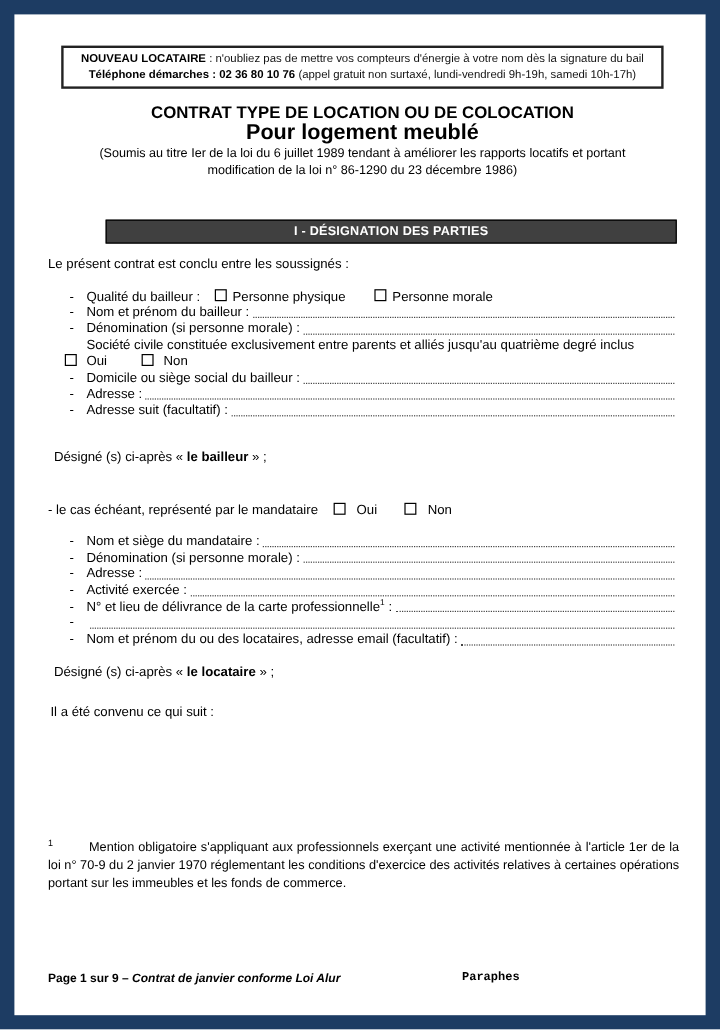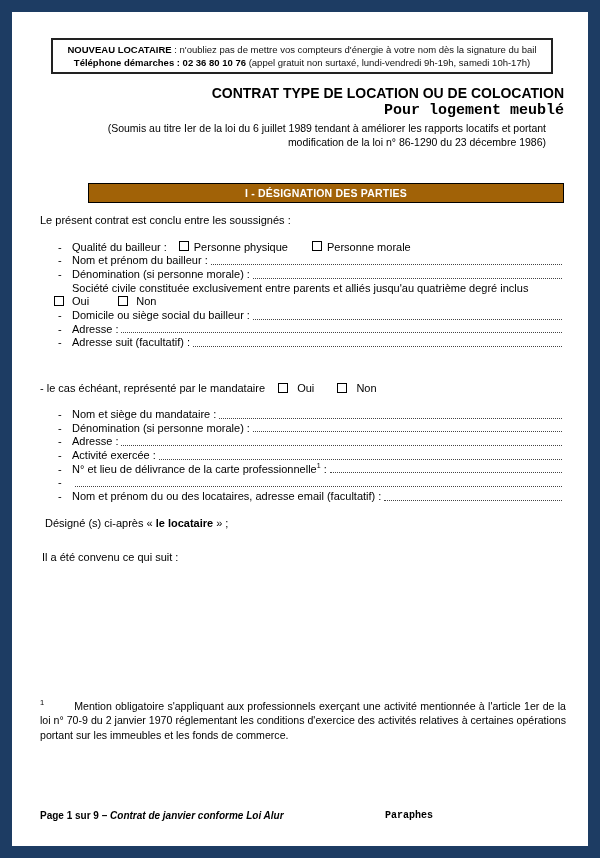--- a/index.html
+++ b/index.html
@@ -20,29 +20,29 @@
     width:502px; margin:0 auto;
     border:2px solid #222;
     text-align:center;
     font-size:9.5px; line-height:12.5px;
     padding:4px 6px 3px 6px;
     color:#111;
   }
   .banner b { color:#000; }
 
   
-  .title-block { text-align:right; margin-top:11px; }
+  .title-block { text-align:center; margin-top:11px; }
   .title-main { font-size:14px; font-weight:bold; line-height:17px; }
-  .title-sub  { font-size:15px; font-weight:bold; line-height:17px;font-family:Liberation Mono, monospace; }
+  .title-sub  { font-size:18px; font-weight:bold; line-height:17px; }
   .title-note { font-size:10.5px; line-height:14px; margin:2px auto 0 auto; width:488px; }
 
   
   .section-bar {
     margin-top:34px;
-    background:#a16207;
+    background:#404040;
     border:1px solid #000;
     color:#fff;
     font-weight:bold;
     font-size:10.5px;
     text-align:center;
     padding:2.5px 0 3px 0;
     letter-spacing:.2px;
     margin-left:48px;
   }
 
@@ -152,20 +152,23 @@
         <span class="lbl">Adresse :</span>
         <span class="leader"></span>
       </div>
       <div class="row">
         <span class="bullet">-</span>
         <span class="lbl">Adresse suit (facultatif) :</span>
         <span class="leader"></span>
       </div>
     </div>
 
+    <div class="designe indent">
+      <span>Désigné (s) ci-après « </span><b>le bailleur</b><span> » ;</span>
+    </div>
 
     <div class="mandat-intro">
       <span>- le cas échéant, représenté par le mandataire</span>
       <span class="cb"></span>
       <span>Oui</span>
       <span class="cb cb2"></span>
       <span>Non</span>
     </div>
 
     <div class="flist" style="margin-top:14px;">

